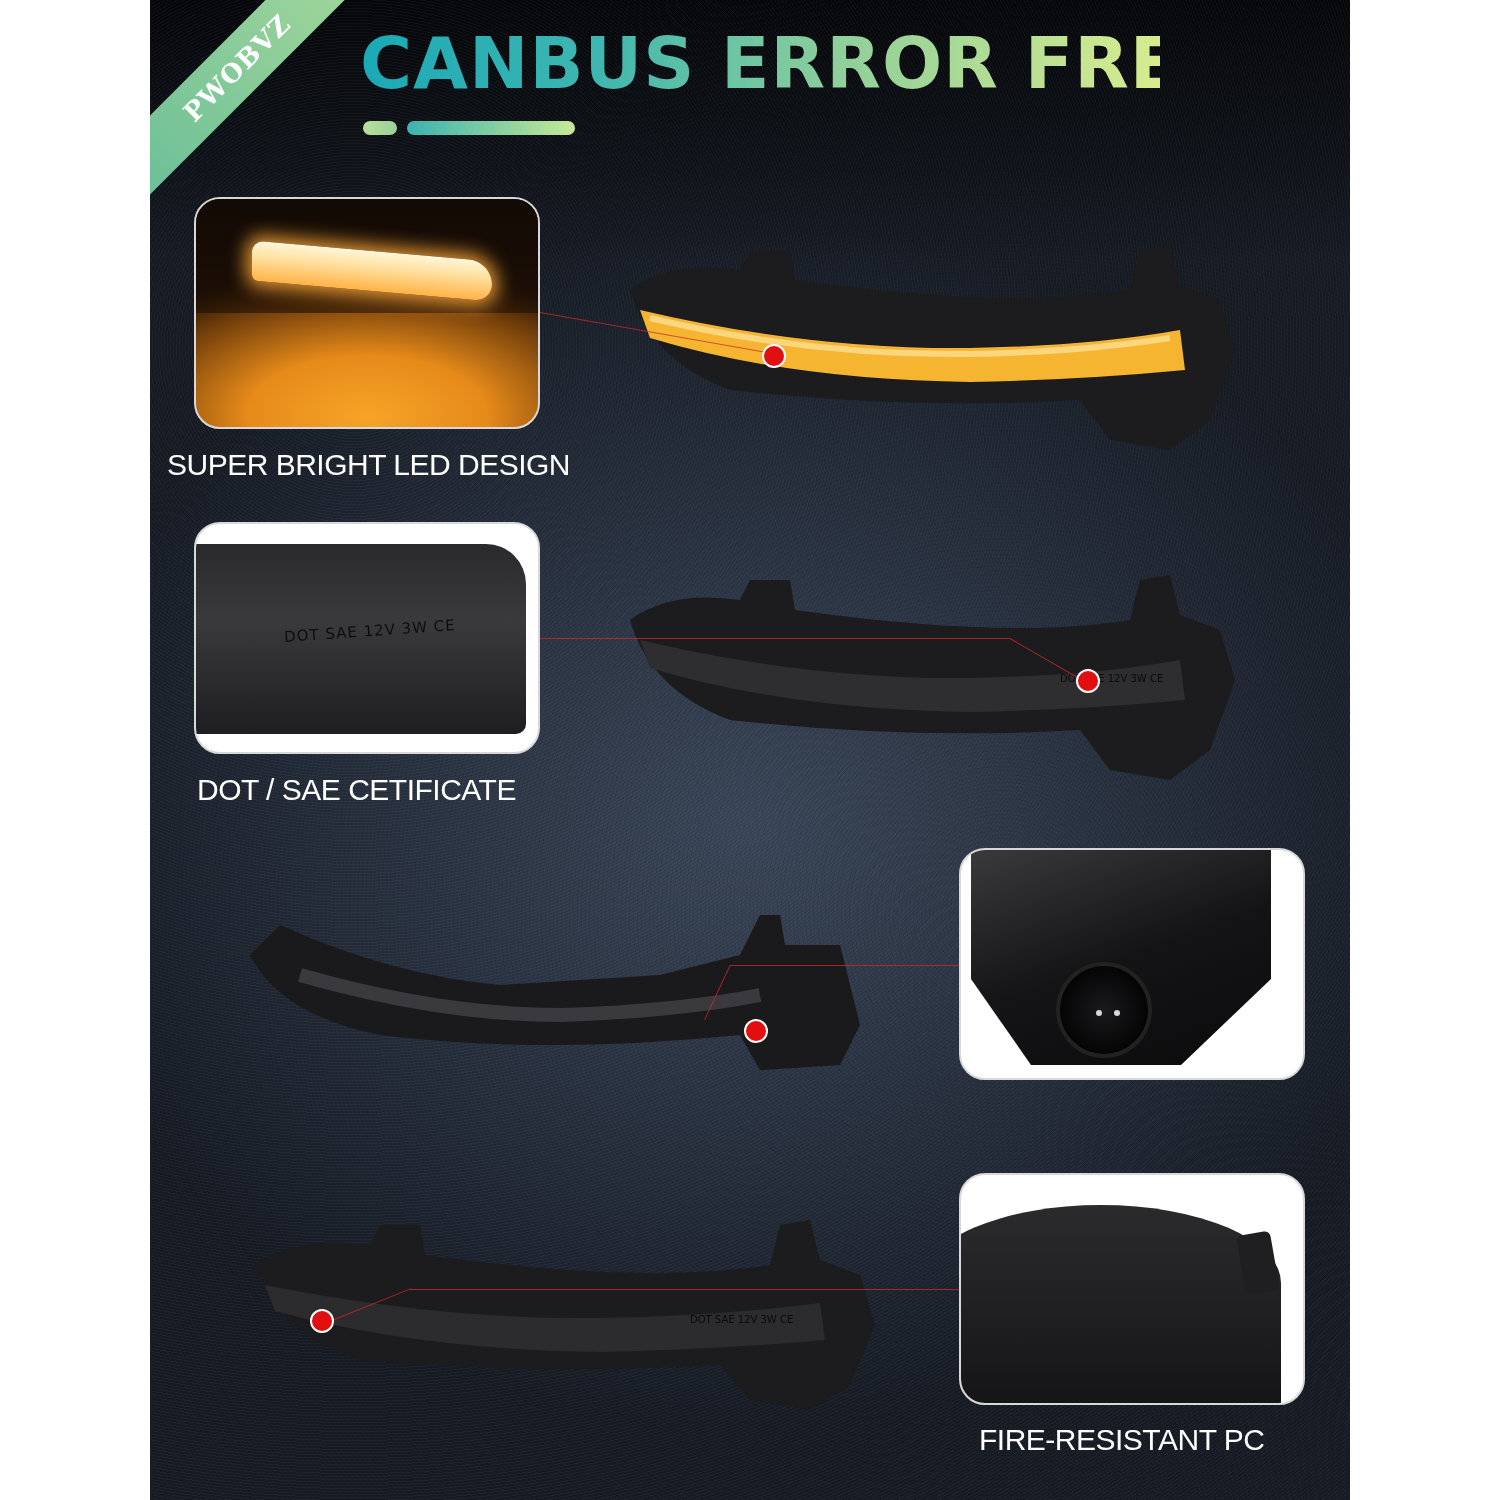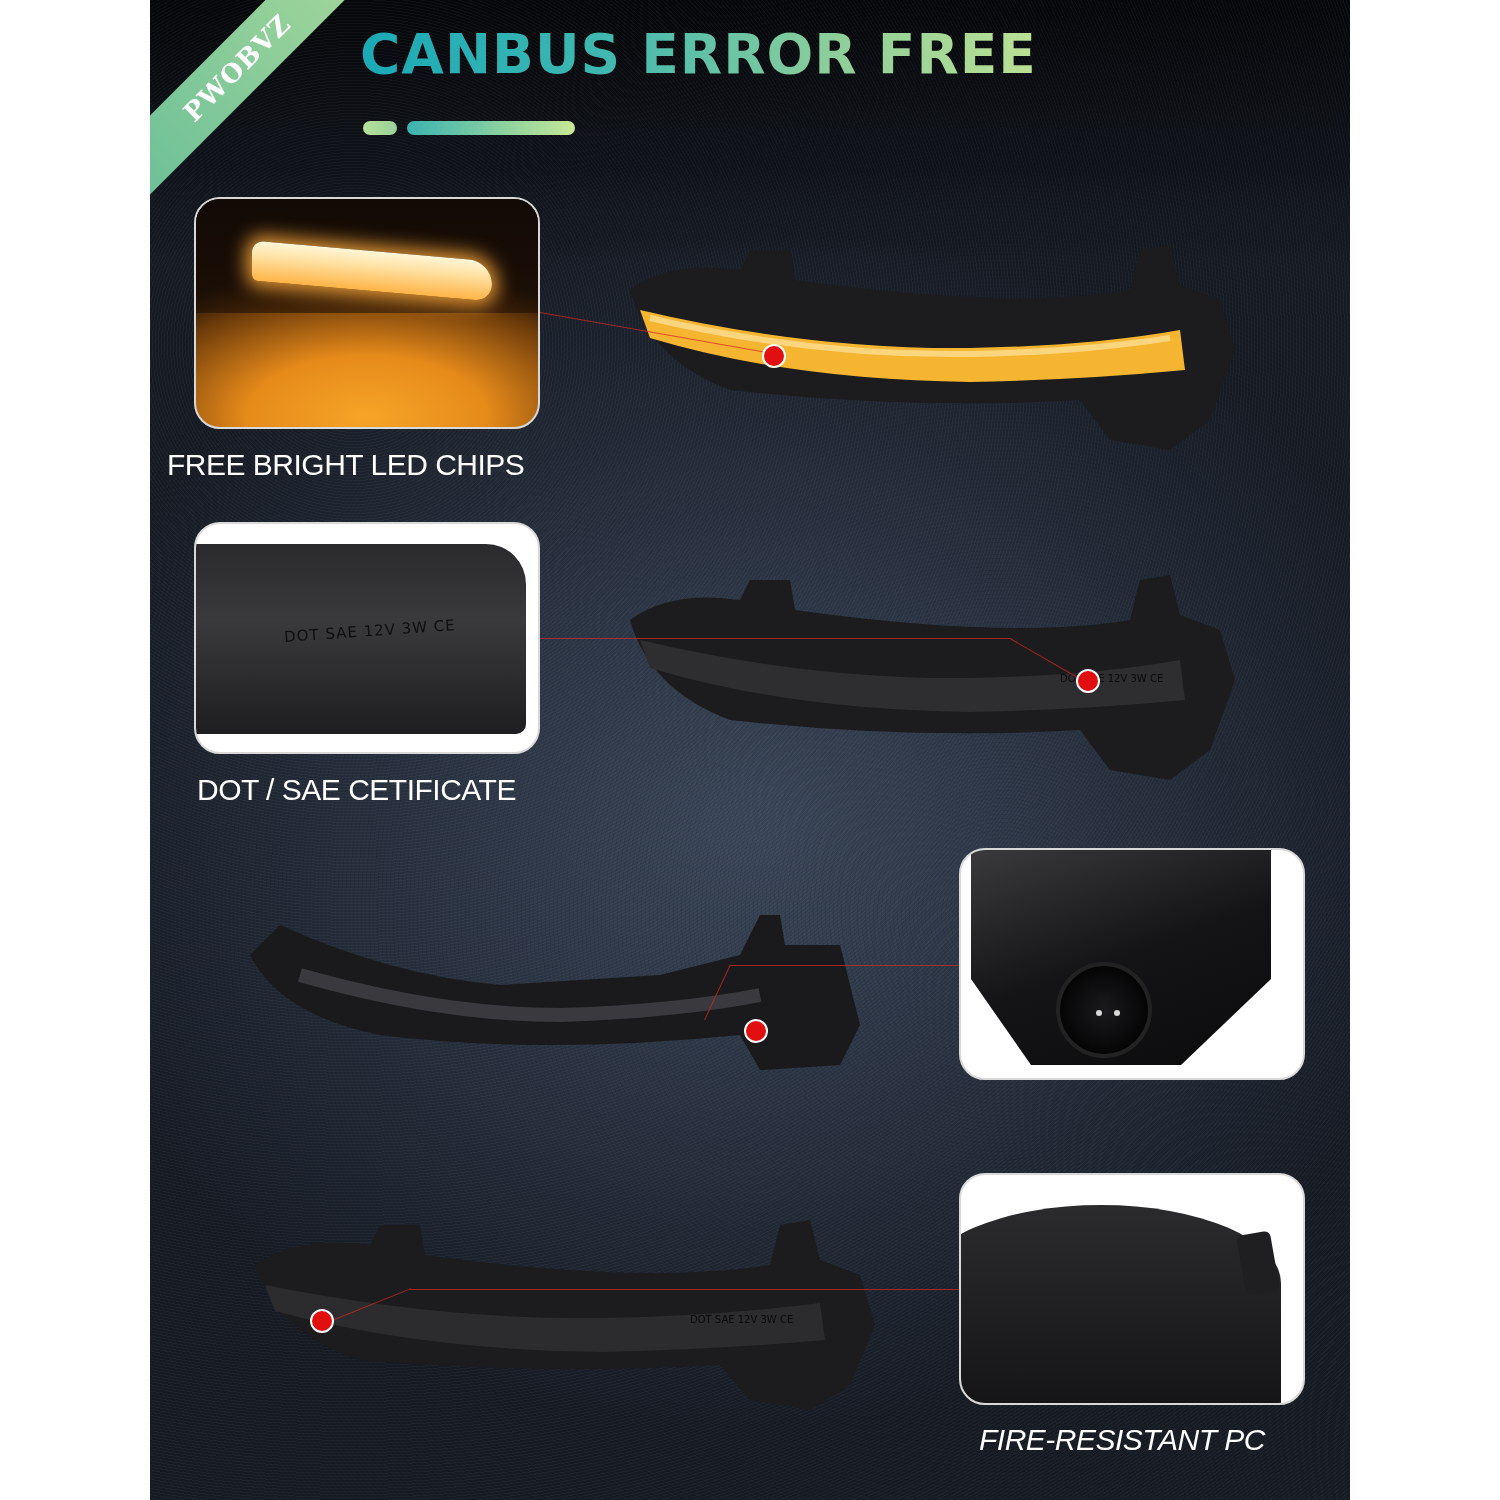--- a/index.html
+++ b/index.html
@@ -34,21 +34,21 @@
       z-index: 3;
     }
     .ribbon span {
       font-family: "DejaVu Serif", serif; font-weight: bold; font-size: 26px;
       color: #ffffff; letter-spacing: 1px;
     }
 
     
     .title {
       position: absolute; left: 210px; top: 22px; width: 800px;
-      font-family: "DejaVu Sans", sans-serif; font-size: 55px; font-weight: bold;
+      font-family: "DejaVu Sans", sans-serif; font-size: 71px; font-weight: bold;
       letter-spacing: 1px;
       background: linear-gradient(90deg, #1aa9b6 0%, #3fb7b0 30%, #8fcf9a 60%, #d7ec8f 100%);
       -webkit-background-clip: text; background-clip: text; color: transparent;
       z-index: 2; white-space: nowrap;
     }
     .title-bar-small {
       position: absolute; left: 213px; top: 121px; width: 34px; height: 14px;
       border-radius: 7px; background: linear-gradient(90deg, #b8e09a, #9ad19a); z-index: 2;
     }
     .title-bar-long {
@@ -135,40 +135,40 @@
   </div>
 
   <div class="title">CANBUS ERROR FREE</div>
   <div class="title-bar-small"></div>
   <div class="title-bar-long"></div>
 
   <div class="card card-led">
     <div class="dark-top"></div>
     <div class="glow-bar"></div>
   </div>
-  <div class="caption" style="left:17px; top:448px;">FREE BRIGHT LED CHIPS</div>
+  <div class="caption" style="left:17px; top:448px;">SUPER BRIGHT LED DESIGN</div>
 
   <div class="card card-dot">
     <div class="housing"></div>
     <div class="stamp">DOT SAE  12V 3W  CE</div>
   </div>
   <div class="caption" style="left:47px; top:773px;">DOT / SAE CETIFICATE</div>
 
   <div class="card card-plug">
     <div class="body"></div>
     <div class="socket"></div>
     <div class="pin" style="left:135px;"></div>
     <div class="pin" style="left:153px;"></div>
   </div>
 
   <div class="card card-pc">
     <div class="arc"></div>
     <div class="tab"></div>
   </div>
-  <div class="caption" style="left:829px; top:1423px;font-style:italic;">FIRE-RESISTANT PC</div>
+  <div class="caption" style="left:829px; top:1423px;">FIRE-RESISTANT PC</div>
 
   <div class="product" style="left:460px; top:230px;">
     <svg width="640" height="240" viewBox="0 0 640 240">
       <path d="M20 60 Q 60 30 130 40 L 140 20 L 180 20 L 185 50 Q 400 80 520 60 L 530 20 L 560 15 L 570 55 L 610 70 L 625 120 L 600 190 L 560 220 L 500 210 L 470 170 Q 300 180 120 160 Q 40 130 20 60 Z" fill="#1c1c1e"></path>
       <path d="M30 80 Q 200 120 360 118 Q 480 116 570 100 L 575 140 Q 470 150 360 152 Q 180 150 40 108 Z" fill="#f5b531"></path>
       <path d="M40 88 Q 200 126 360 124 Q 470 122 560 108" stroke="#ffe4a0" stroke-width="6" fill="none" opacity="0.7"></path>
     </svg>
   </div>
   <div class="leader" style="left:390px; top:312px; width:236px; transform: rotate(10deg);"></div>
   <div class="marker" style="left:612px; top:344px;"></div>

